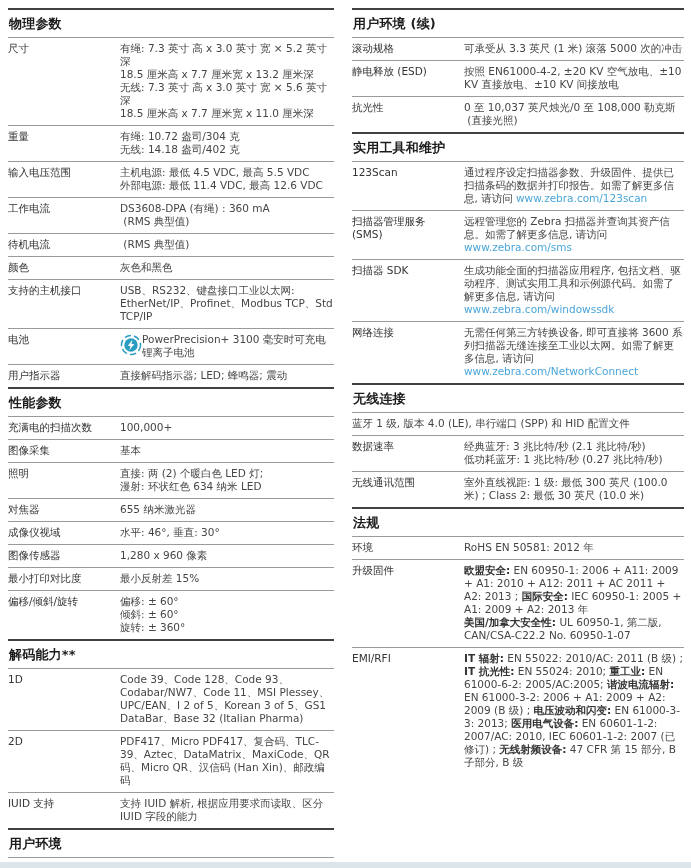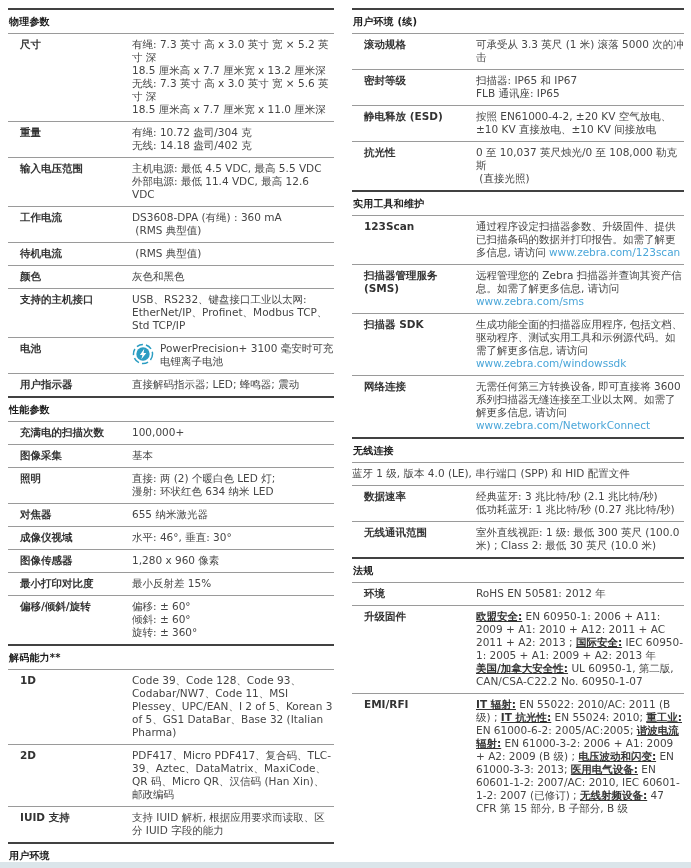--- a/index.html
+++ b/index.html
@@ -8,33 +8,33 @@
     font-family:"DejaVu Sans","Liberation Sans",sans-serif;
     font-size:10.5px;color:#424242;
     position:relative;overflow:hidden;
   }
   .page{position:relative;width:691px;height:868px;background:#fff;}
   .col{position:absolute;top:8px;}
   .col-left{left:8px;width:326px;}
   .col-right{left:352px;width:332px;}
   .section{border-top:2px solid #414141;}
   .section-header{
-    font-weight:bold;font-size:10px;color:#1c1c1c;
+    font-weight:bold;font-size:13px;color:#1c1c1c;
     padding:5px 1px 4px 1px;letter-spacing:0.2px;
   }
   .row{display:flex;border-top:1px solid #9a9a9a;padding:4px 0 5px 0;}
   .label{
-    flex:0 0 112px;font-weight:bold;color:#333333;
-    line-height:13px;padding-right:8px;box-sizing:border-box;margin-left:12px;
+    flex:0 0 112px;font-weight:normal;color:#333333;
+    line-height:13px;padding-right:8px;box-sizing:border-box;
   }
   .value{flex:1;line-height:13px;color:#454545;overflow-wrap:break-word;}
   .vline{min-height:13px;}
-  .bold{font-weight:bold;color:#333;text-decoration:underline;}
+  .bold{font-weight:bold;color:#333;}
   .link{color:#4aa6d9;text-decoration:none;cursor:pointer;}
-  .value-flex{display:flex;align-items:center;gap:6px;}
+  .value-flex{display:flex;align-items:center;}
   .batt{flex:0 0 auto;margin-top:1px;}
   .bottom-strip{position:absolute;left:0;bottom:0;width:691px;height:6px;background:#dbe5ea;}
 </style>
 </head>
 <body>
 
 <div class="page">
   <div class="col col-left">
       <div class="section">
         <div class="section-header">物理参数</div>
@@ -189,27 +189,20 @@
   <div class="col col-right">
       <div class="section">
         <div class="section-header">用户环境 (续)</div>
         <div class="row">
           <div class="label">滚动规格</div>
           <div class="value">
             <div class="vline"><span class="">可承受从 3.3 英尺 (1 米) 滚落 5000 次的冲击</span></div>
           </div>
         </div>
         <div class="row">
-          <div class="label">密封等级</div>
-          <div class="value">
-            <div class="vline"><span class="">扫描器: IP65 和 IP67</span></div>
-            <div class="vline"><span class="">FLB 通讯座: IP65</span></div>
-          </div>
-        </div>
-        <div class="row">
           <div class="label">静电释放 (ESD)</div>
           <div class="value">
             <div class="vline"><span class="">按照 EN61000-4-2, ±20 KV 空气放电、±10 KV 直接放电、±10 KV 间接放电</span></div>
           </div>
         </div>
         <div class="row">
           <div class="label">抗光性</div>
           <div class="value">
             <div class="vline"><span class="">0 至 10,037 英尺烛光/0 至 108,000 勒克斯</span></div>
             <div class="vline"><span class="">&nbsp;(直接光照)</span></div>

